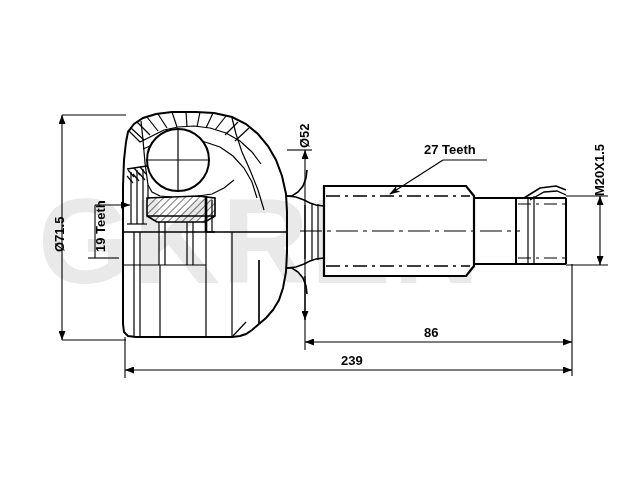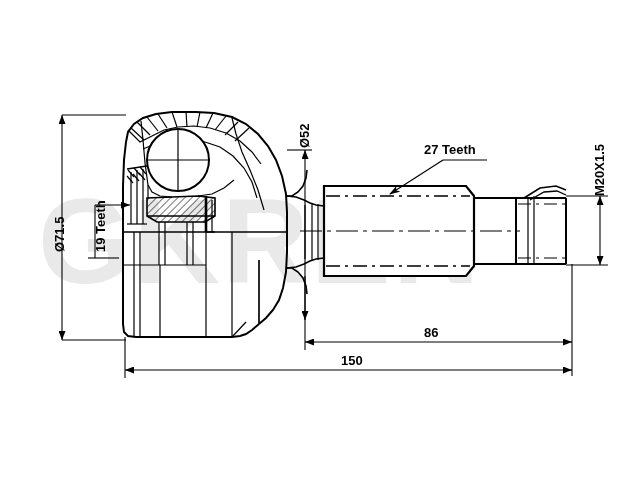--- a/index.html
+++ b/index.html
@@ -258,15 +258,15 @@
   <div class="dim-label rot-90" style="left:93px; top:252px;">19 Teeth</div>
 
   <div class="dim-label rot-90" style="left:297px; top:148px;">Ø52</div>
 
   <div class="dim-label" style="left:424px; top:142px;">27 Teeth</div>
 
   <div class="dim-label rot-90" style="left:592px; top:196px;">M20X1.5</div>
 
   <div class="dim-label" style="left:424px; top:325px;">86</div>
 
-  <div class="dim-label" style="left:341px; top:353px;">150</div>
+  <div class="dim-label" style="left:341px; top:353px;">239</div>
 
 </div>
 
 </body></html>

